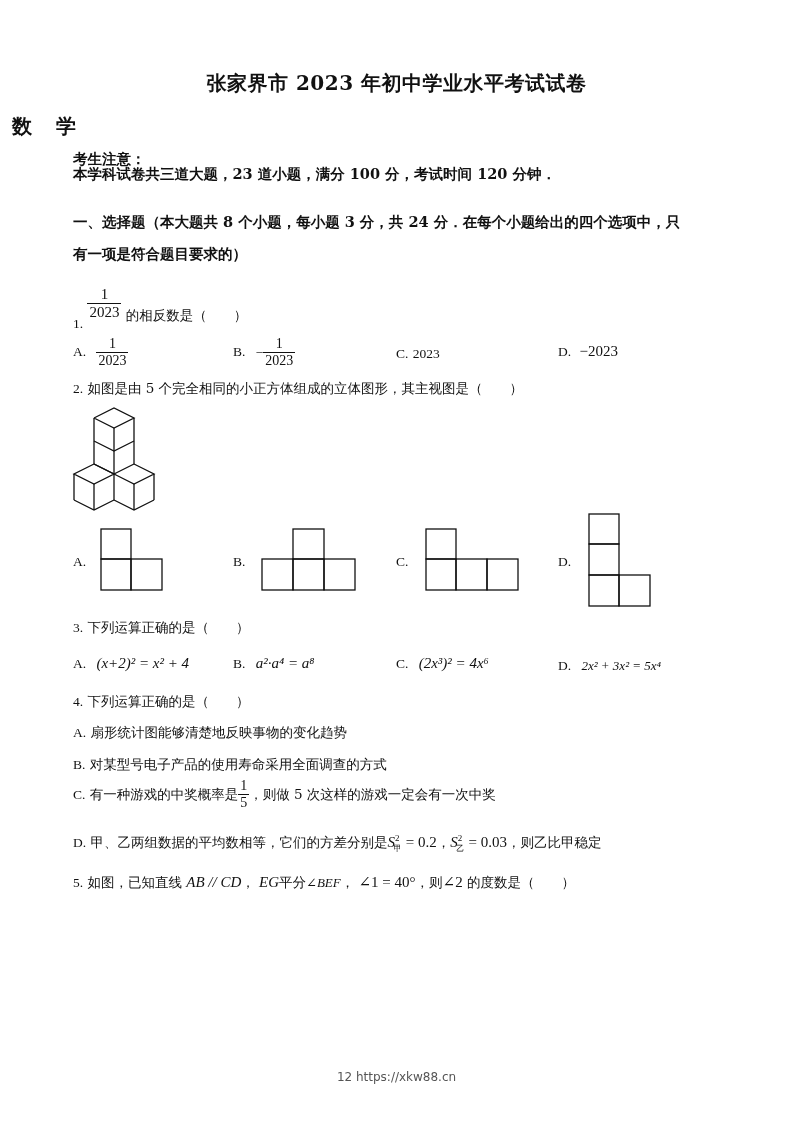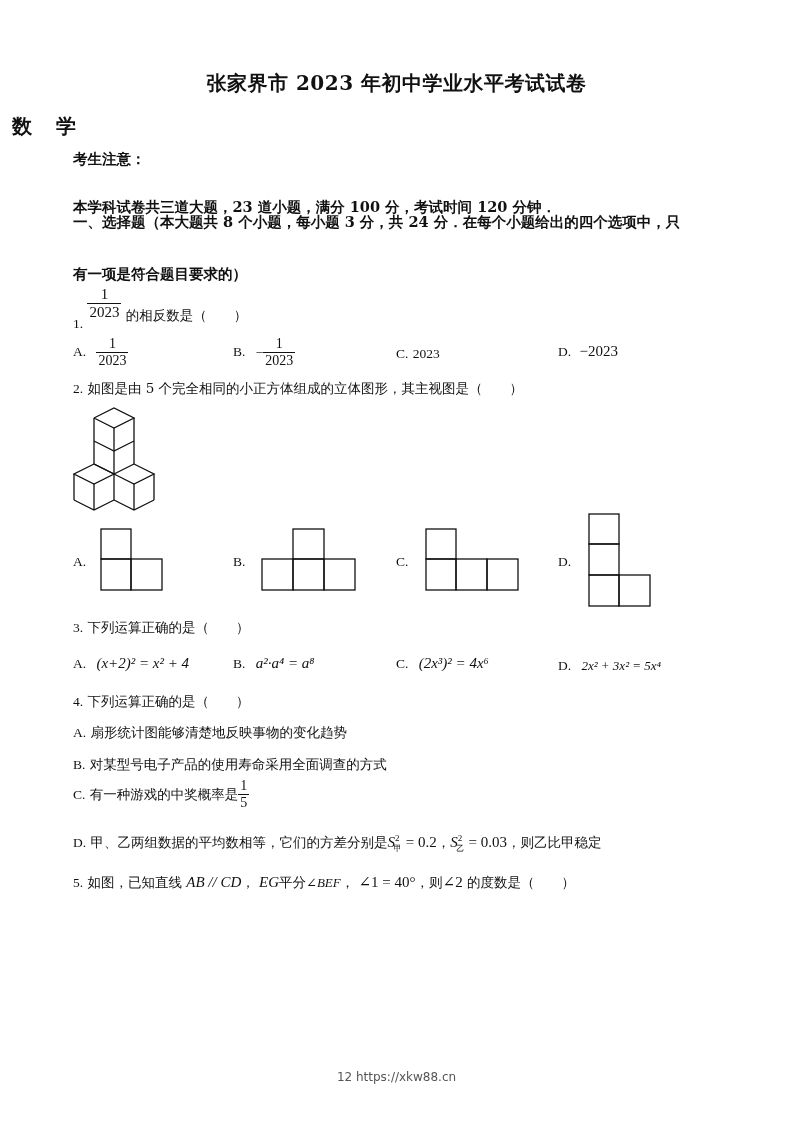--- a/index.html
+++ b/index.html
@@ -27,23 +27,23 @@
 </style>
 </head>
 <body>
 
 <div class="abs title" style="top:70px;">张家界市 2023 年初中学业水平考试试卷</div>
 <div class="abs subtitle" style="top:113px;">
   <span>数</span><span>学</span>
 </div>
 
 <div class="abs bold" style="left:73px; top:150px;">考生注意：</div>
-<div class="abs bold" style="left:73px; top:198px;">本学科试卷共三道大题，23 道小题，满分 100 分，考试时间 120 分钟．</div>
+<div class="abs bold" style="left:73px; top:165px;">本学科试卷共三道大题，23 道小题，满分 100 分，考试时间 120 分钟．</div>
 <div class="abs bold" style="left:73px; top:213px;">一、选择题（本大题共 8 个小题，每小题 3 分，共 24 分．在每个小题给出的四个选项中，只</div>
-<div class="abs bold" style="left:73px; top:245px;margin-top:20px;">有一项是符合题目要求的）</div>
+<div class="abs bold" style="left:73px; top:245px;">有一项是符合题目要求的）</div>
 
 <div class="abs q" style="left:73px; top:280px;">
   <span class="num" style="position:relative; top:28px;">1.</span>
   <span class="frac" style="position:relative; top:7px;">
     <span class="n">1</span>
     <span class="d">2023</span>
   </span>
   <span style="position:relative; top:20px;">的相反数是（　　）</span>
 </div>
 
@@ -168,21 +168,21 @@
 </div>
 <div class="abs q" style="left:73px; top:756px;">
   <span class="num">B.</span>
   <span>对某型号电子产品的使用寿命采用全面调查的方式</span>
 </div>
 <div class="abs q" style="left:73px; top:779px;">
   <span class="num" style="vertical-align:middle;">C.</span>
   <span style="vertical-align:middle;">有一种游戏的中奖概率是</span><span class="frac small">
     <span class="n">1</span>
     <span class="d">5</span>
-  </span>
+  </span><span style="vertical-align:middle;">，则做 5 次这样的游戏一定会有一次中奖</span>
 </div>
 <div class="abs q" style="left:73px; top:833px;">
   <span class="num">D.</span>
   <span>甲、乙两组数据的平均数相等，它们的方差分别是</span><span class="math" style="font-size:15px;">S<sup class="num">2</sup><sub class="num" style="margin-left:-6px;">甲</sub></span>
   <span class="num" style="font-size:15px;">= 0.2</span><span>，</span><span class="math" style="font-size:15px;">S<sup class="num">2</sup><sub class="num" style="margin-left:-6px;">乙</sub></span>
   <span class="num" style="font-size:15px;">= 0.03</span><span>，则乙比甲稳定</span>
 </div>
 
 <div class="abs q" style="left:73px; top:873px;">
   <span class="num">5.</span>

